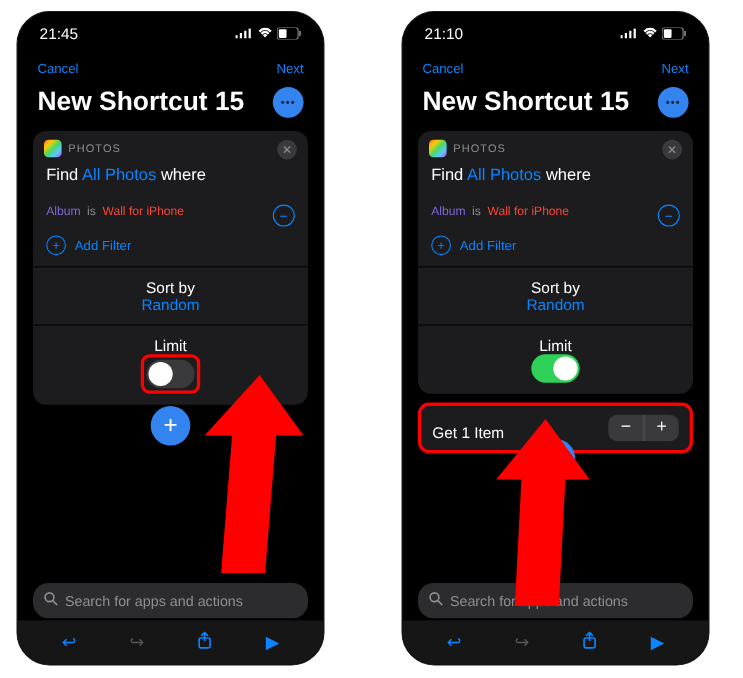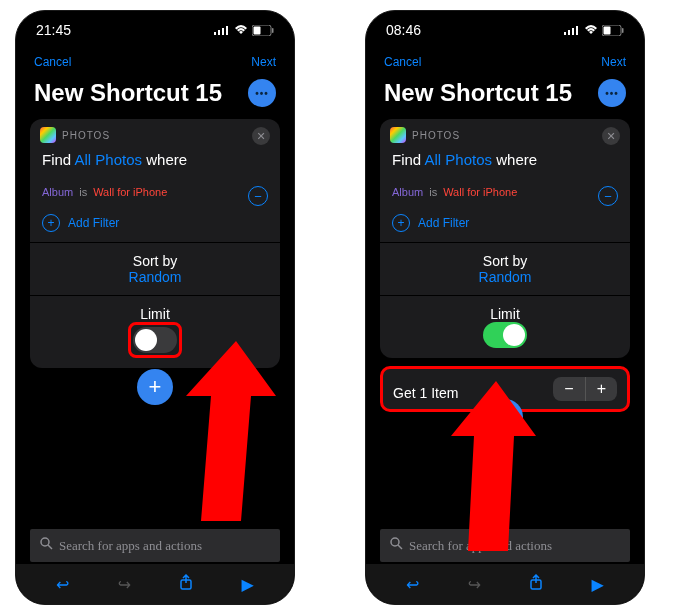--- a/index.html
+++ b/index.html
@@ -214,28 +214,27 @@
     display: flex; align-items: center; justify-content: center;
     color: #fff;
     font-size: 22px;
     font-weight: 300;
   }
   .search-bar {
     position: absolute;
     bottom: 42px;
     left: 14px; right: 14px;
     background: #2c2c2e;
-    border-radius: 2px;
+    border-radius: 14px;
     padding: 8px 10px;
     display: flex;
     align-items: center;
     gap: 6px;
     color: #8e8e93;
     font-size: 13px;
-    font-family: Liberation Serif, serif;
   }
   .bottom-toolbar {
     position: absolute;
     bottom: 0;
     left: 0; right: 0;
     height: 40px;
     background: #161616;
     display: flex;
     justify-content: space-around;
     align-items: center;
@@ -339,21 +338,21 @@
     <span class="tb-icon">▶</span>
   </div>
   <svg class="arrow" style="left:150px;top:330px" width="110" height="180" viewBox="0 0 110 180">
     <polygon points="70,0 110,55 85,55 75,180 35,180 45,55 20,55" fill="#ff0000"></polygon>
   </svg>
 </div>
 
 <div class="phone">
   <div class="notch"></div>
   <div class="status-bar">
-    <span>08:46</span>
+    <span>21:10</span>
     <div class="status-right">
       <svg class="signal" viewBox="0 0 16 10">
           <rect x="0" y="7" width="2" height="3" fill="#fff"></rect>
           <rect x="4" y="5" width="2" height="5" fill="#fff"></rect>
           <rect x="8" y="3" width="2" height="7" fill="#fff"></rect>
           <rect x="12" y="1" width="2" height="9" fill="#fff"></rect>
         </svg>
       <svg class="wifi" viewBox="0 0 14 10">
           <path d="M7 9 L5 7 Q7 5 9 7 Z M3 5 Q7 1 11 5 L9.5 6.5 Q7 4 4.5 6.5 Z M1 3 Q7 -3 13 3 L11.5 4.5 Q7 0 2.5 4.5 Z" fill="#fff"></path>
         </svg>

